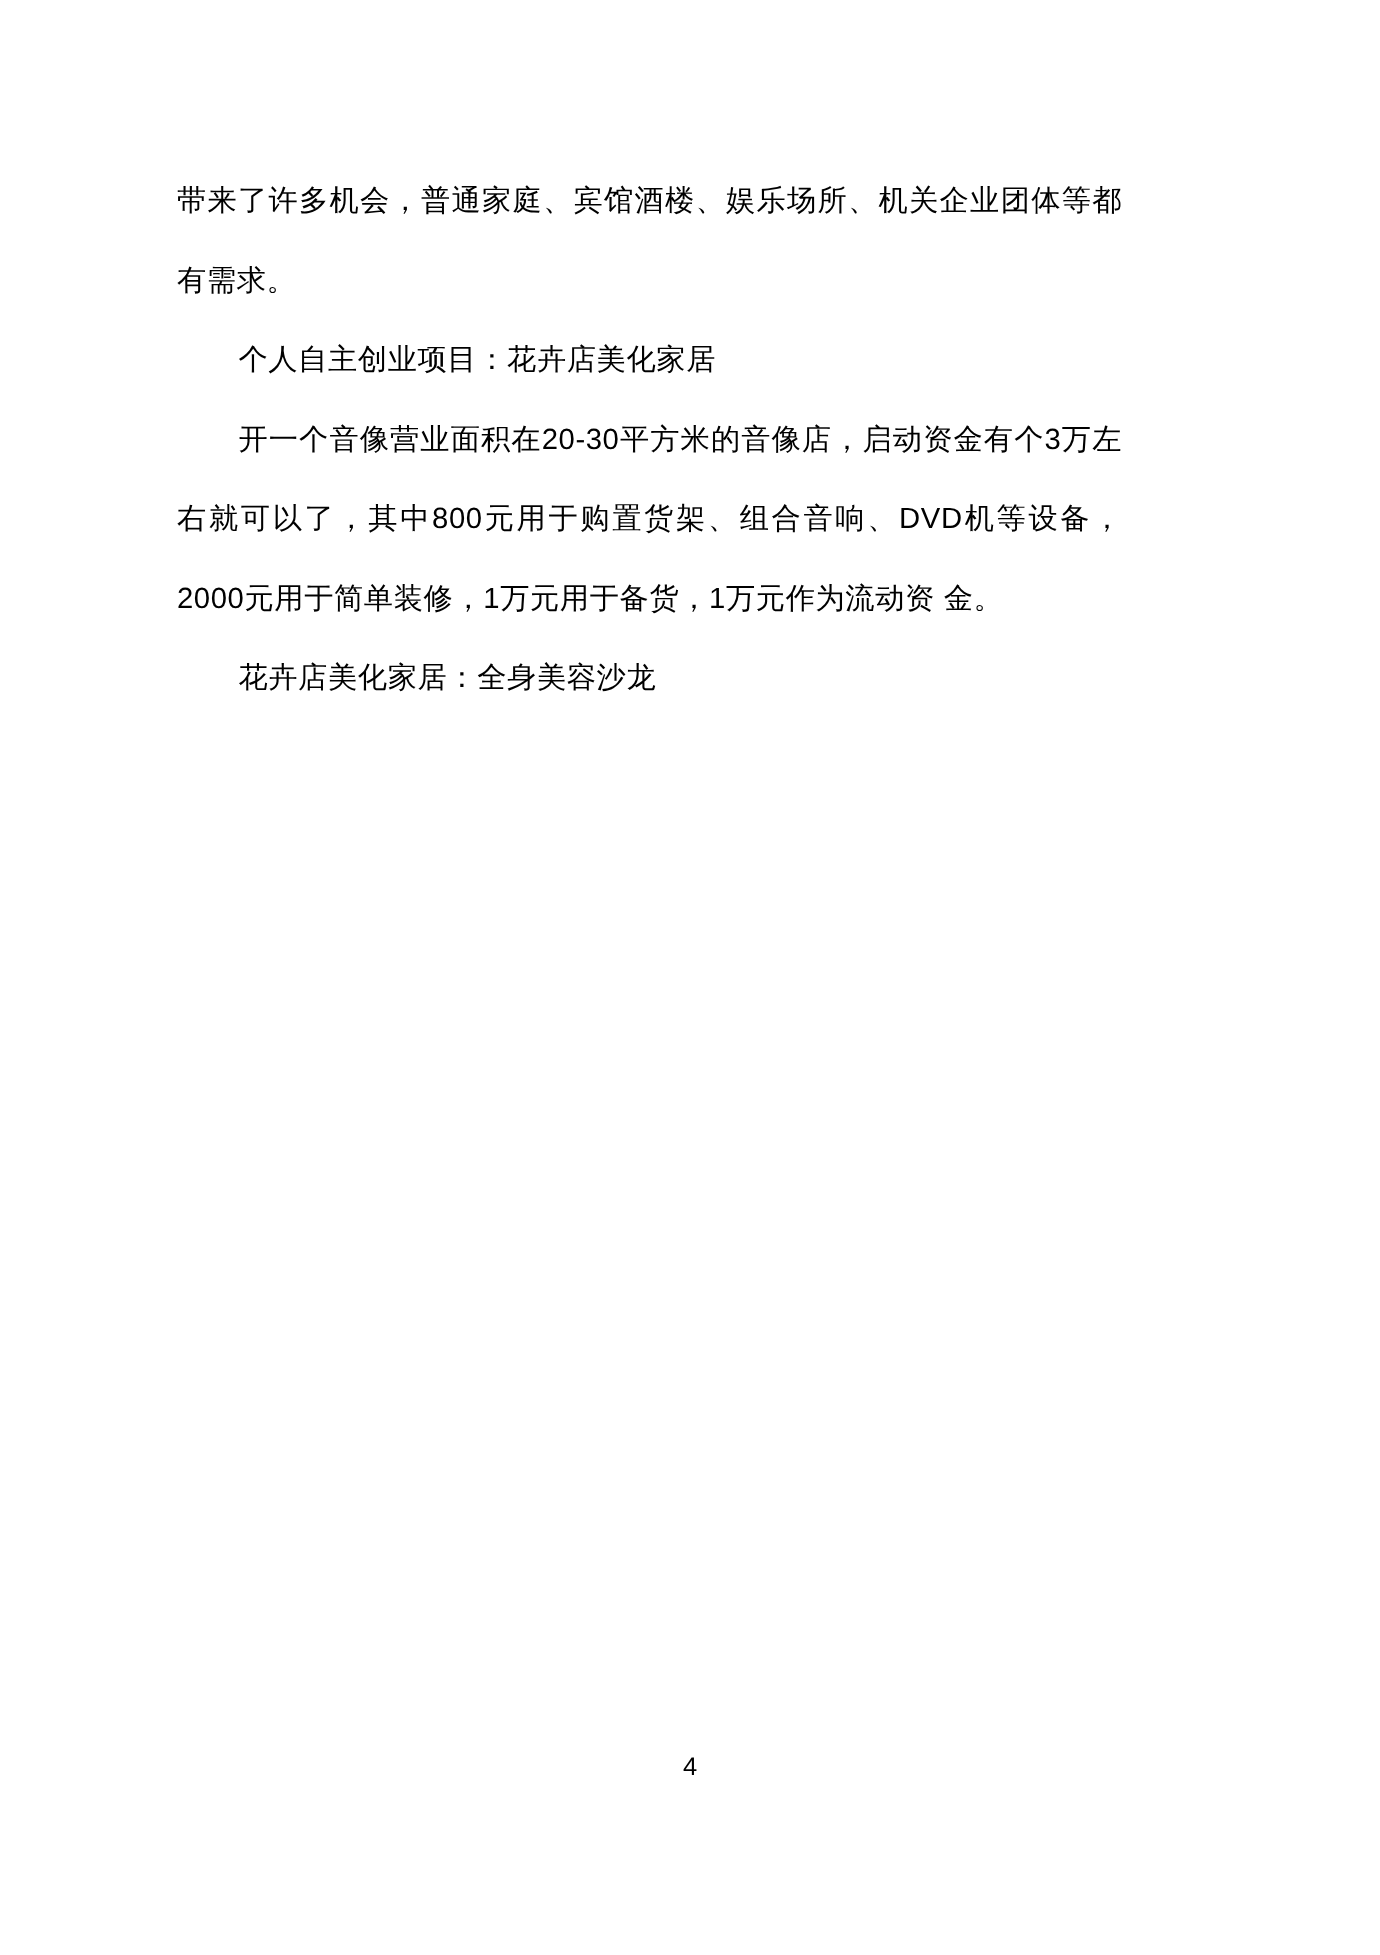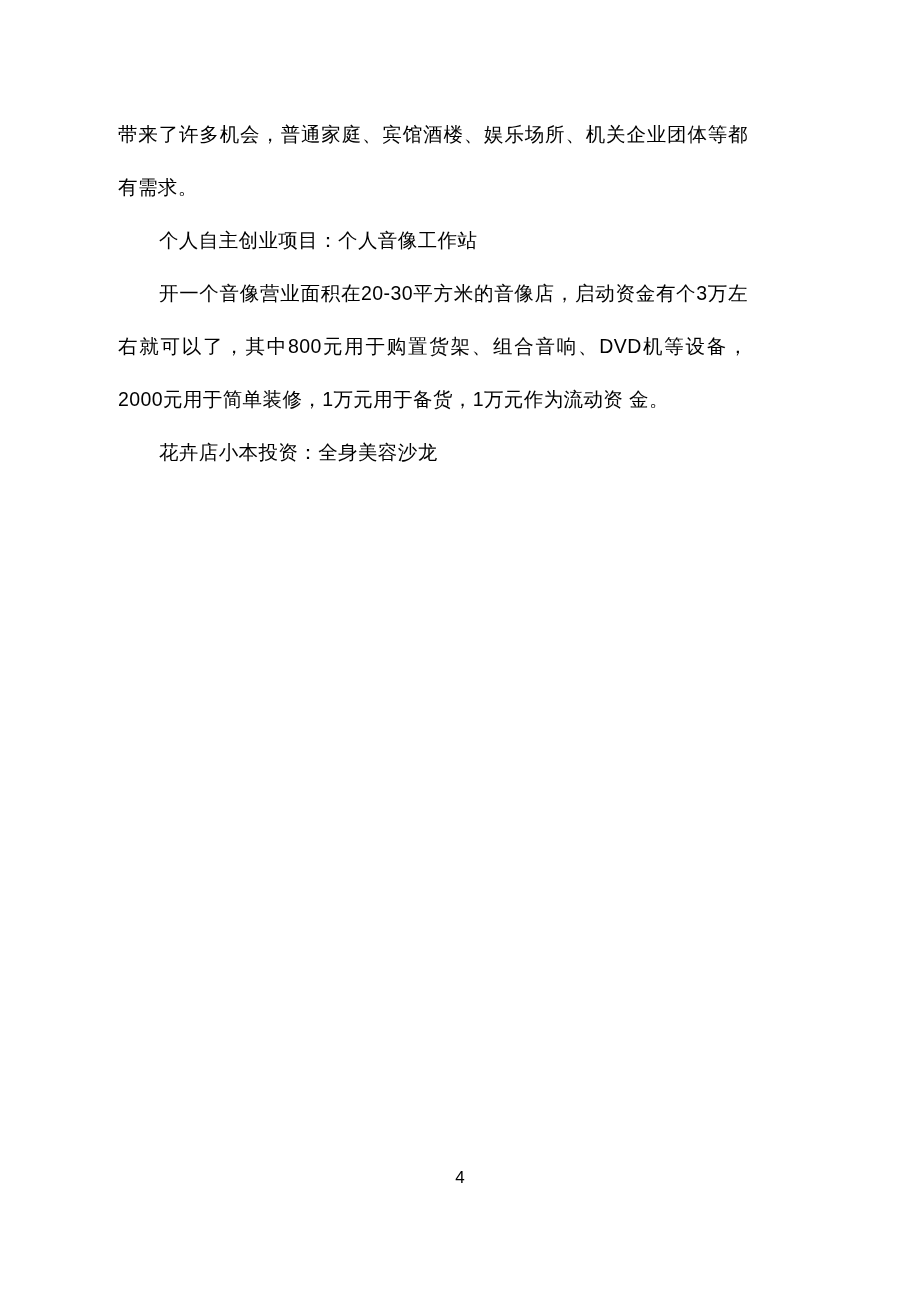--- a/index.html
+++ b/index.html
@@ -54,18 +54,18 @@
     font-size: 17px;
     color: #000;
   }
 </style>
 </head>
 <body>
 
 <div class="page">
   <div class="content">
     <p class="para">带来了许多机会，普通家庭、宾馆酒楼、娱乐场所、机关企业团体等都有需求。</p>
-    <p class="para indent">个人自主创业项目：个人音像工作站</p>
+    <p class="para indent">个人自主创业项目：花卉店美化家居</p>
     <p class="para indent">开一个音像营业面积在20-30平方米的音像店，启动资金有个3万左右就可以了，其中800元用于购置货架、组合音响、DVD机等设备，2000元用于简单装修，1万元用于备货，1万元作为流动资 金。</p>
-    <p class="para indent">花卉店小本投资：全身美容沙龙</p>
+    <p class="para indent">花卉店美化家居：全身美容沙龙</p>
   </div>
   <div class="pagenum">4</div>
 </div>
 
 </body></html>

